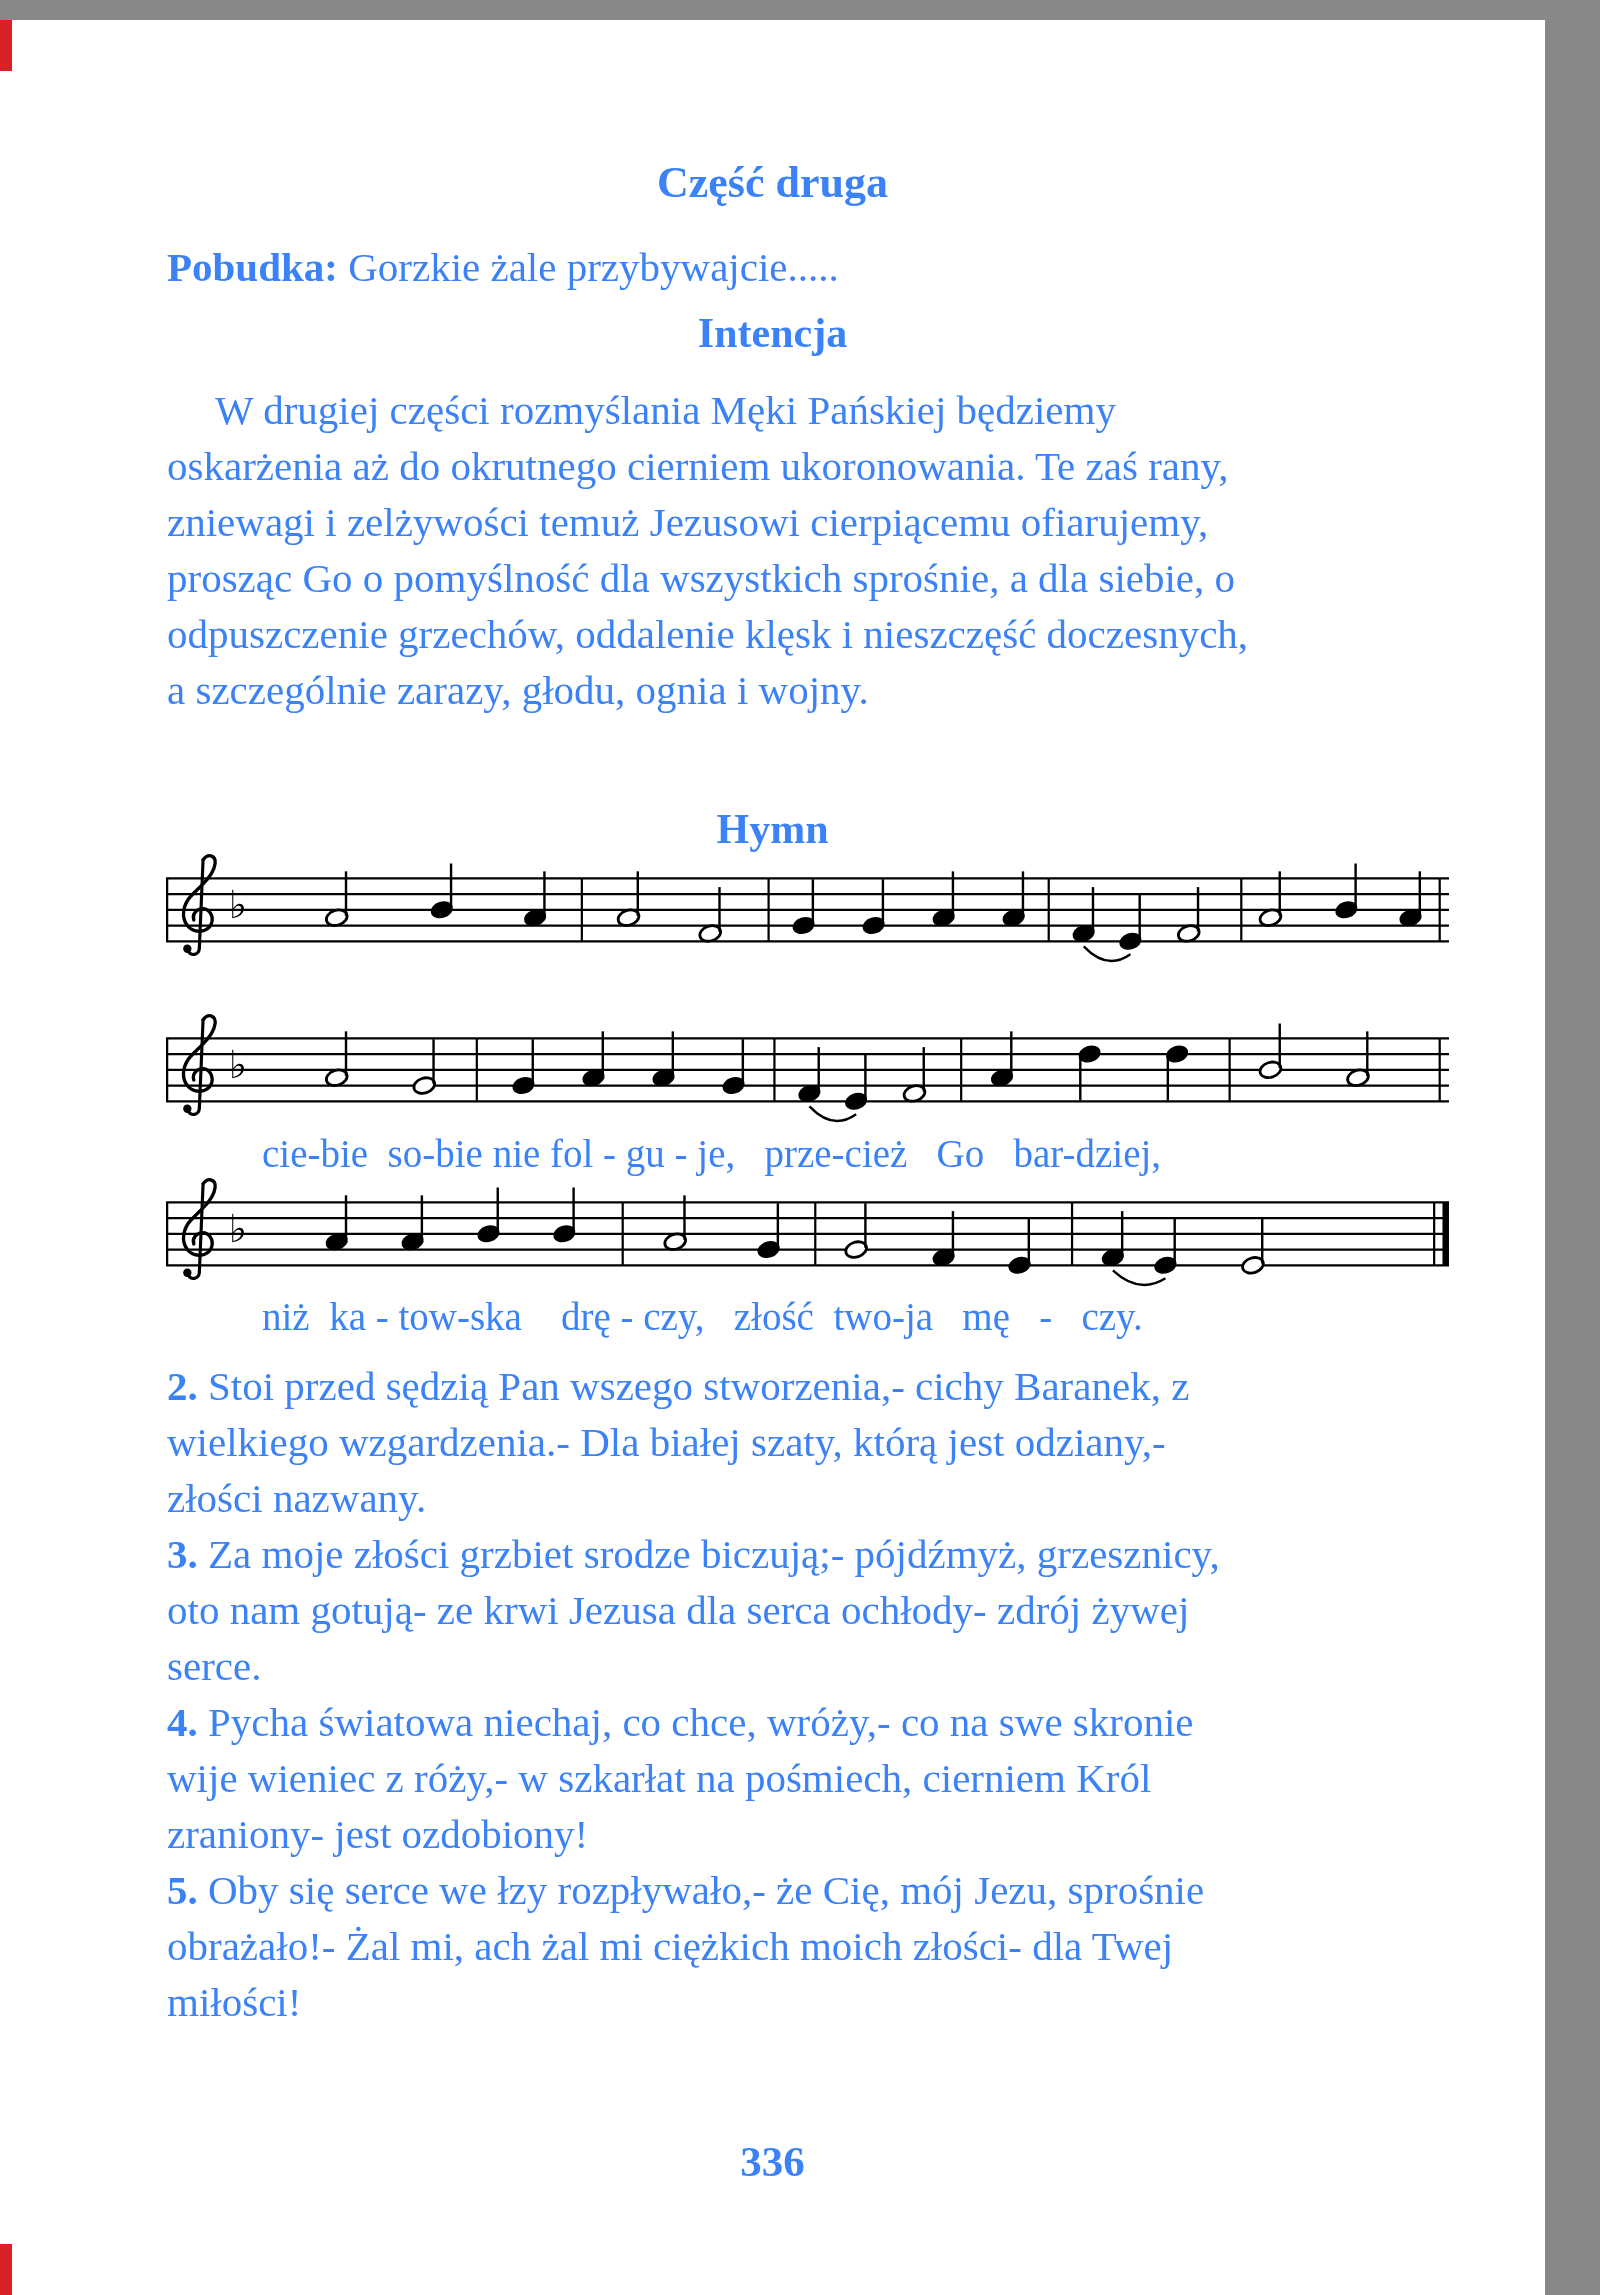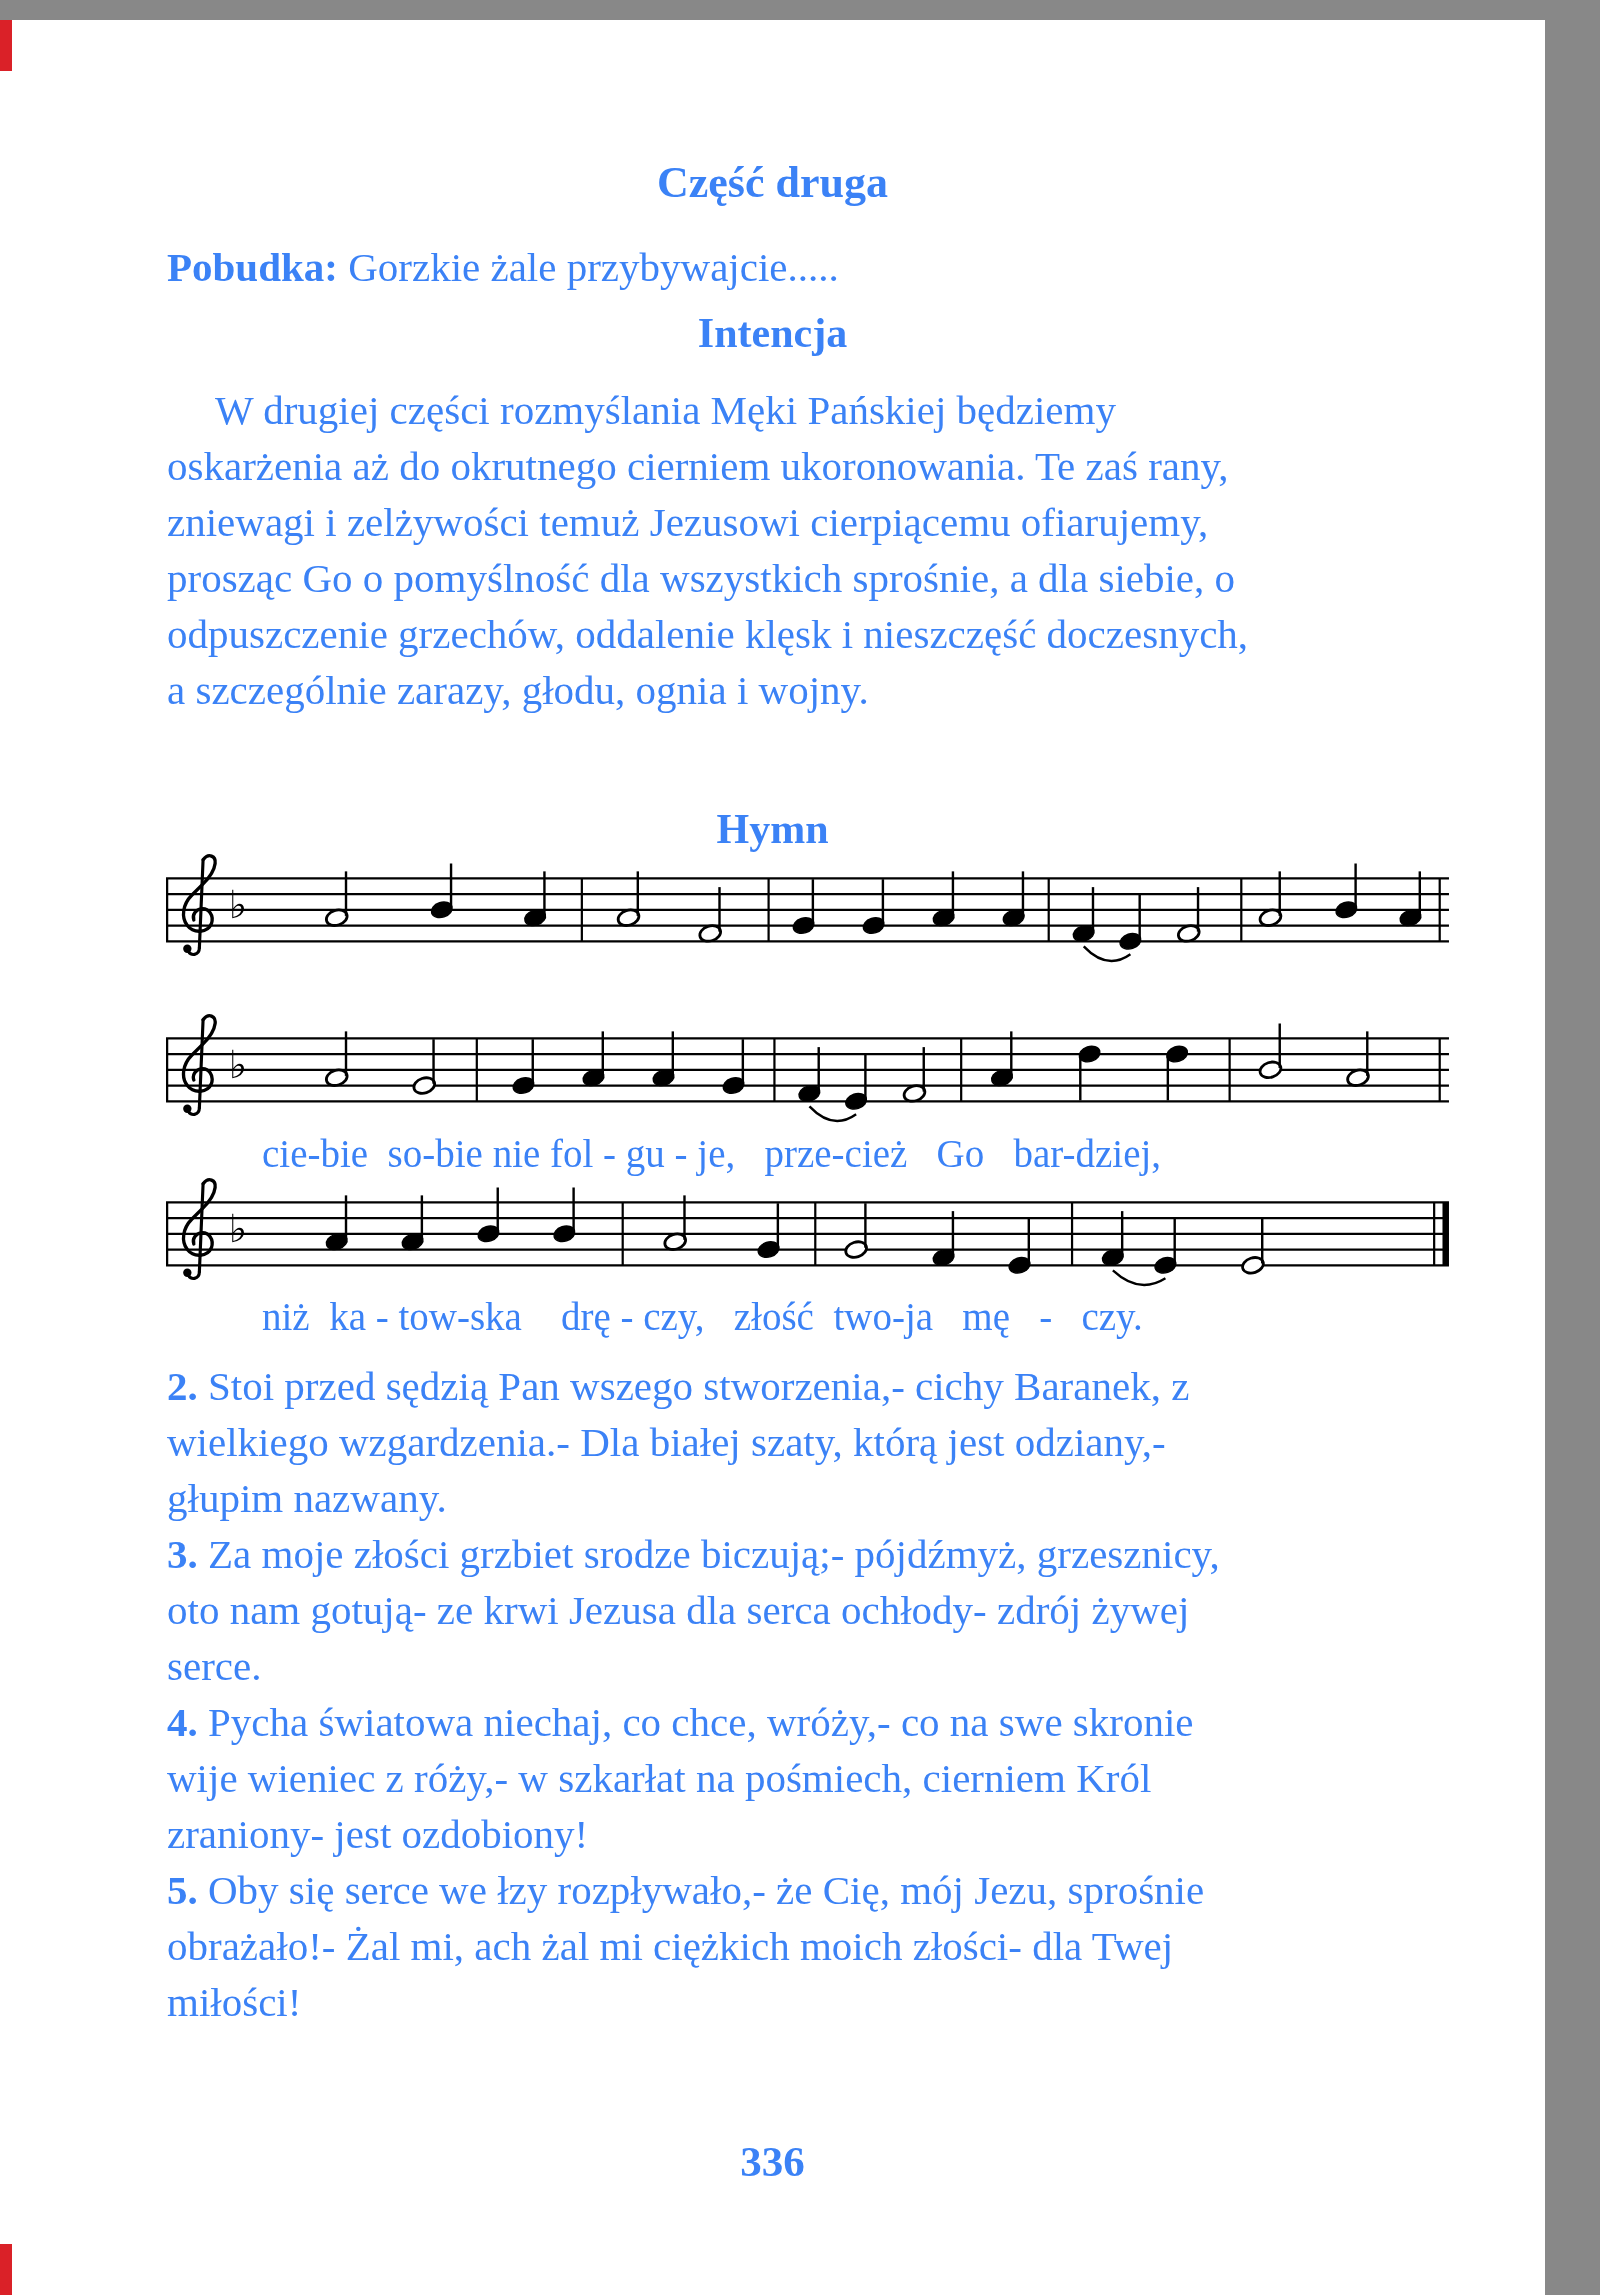--- a/index.html
+++ b/index.html
@@ -279,21 +279,21 @@
           <ellipse cx="1173.3999999999999" cy="118" rx="11.5" ry="8" fill="#fff" stroke="#000" stroke-width="3"></ellipse>
         </g>
         <line x1="1183.3999999999999" y1="116" x2="1183.3999999999999" y2="68" stroke="#000" stroke-width="2.6"></line>
       </svg>
   </div>
   <div class="lyrics" style="left:262px;top:1274px;">niż  ka - tow-ska    drę - czy,   złość  two-ja   mę   -   czy.</div>
 
   <div class="verses">
     <div class="vline"><span class="vnum">2.</span><span> Stoi przed sędzią Pan wszego stworzenia,- cichy Baranek, z</span></div>
     <div class="vline">wielkiego wzgardzenia.- Dla białej szaty, którą jest odziany,-</div>
-    <div class="vline">głupim nazwany.</div>
+    <div class="vline">złości nazwany.</div>
     <div class="vline"><span class="vnum">3.</span><span> Za moje złości grzbiet srodze biczują;- pójdźmyż, grzesznicy,</span></div>
     <div class="vline">oto nam gotują- ze krwi Jezusa dla serca ochłody- zdrój żywej</div>
     <div class="vline">serce.</div>
     <div class="vline"><span class="vnum">4.</span><span> Pycha światowa niechaj, co chce, wróży,- co na swe skronie</span></div>
     <div class="vline">wije wieniec z róży,- w szkarłat na pośmiech, cierniem Król</div>
     <div class="vline">zraniony- jest ozdobiony!</div>
     <div class="vline"><span class="vnum">5.</span><span> Oby się serce we łzy rozpływało,- że Cię, mój Jezu, sprośnie</span></div>
     <div class="vline">obrażało!- Żal mi, ach żal mi ciężkich moich złości- dla Twej</div>
     <div class="vline">miłości!</div>
   </div>

